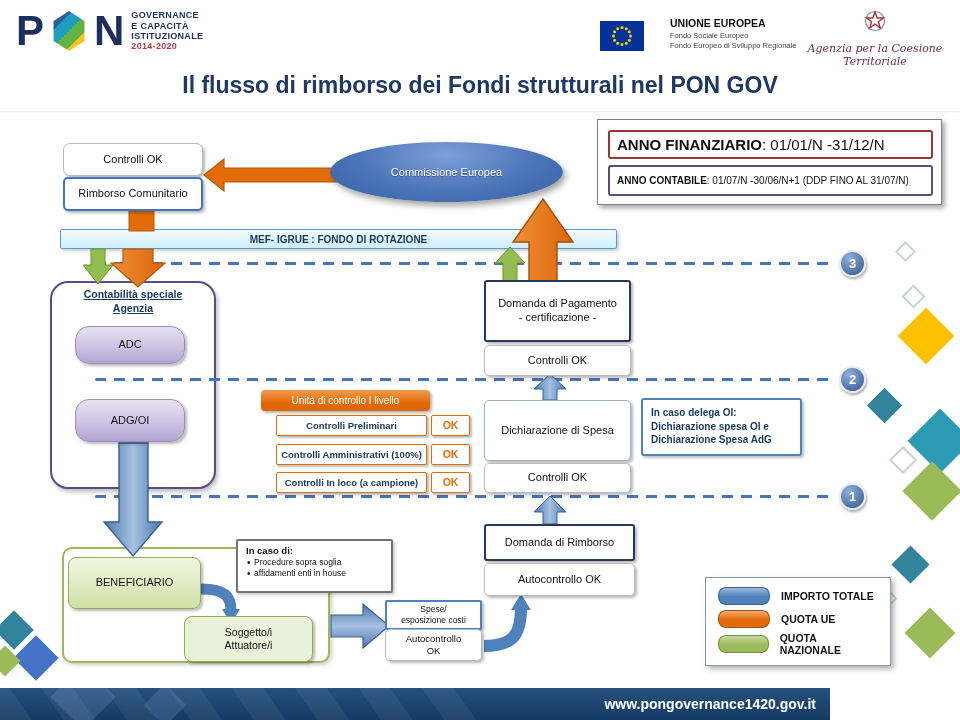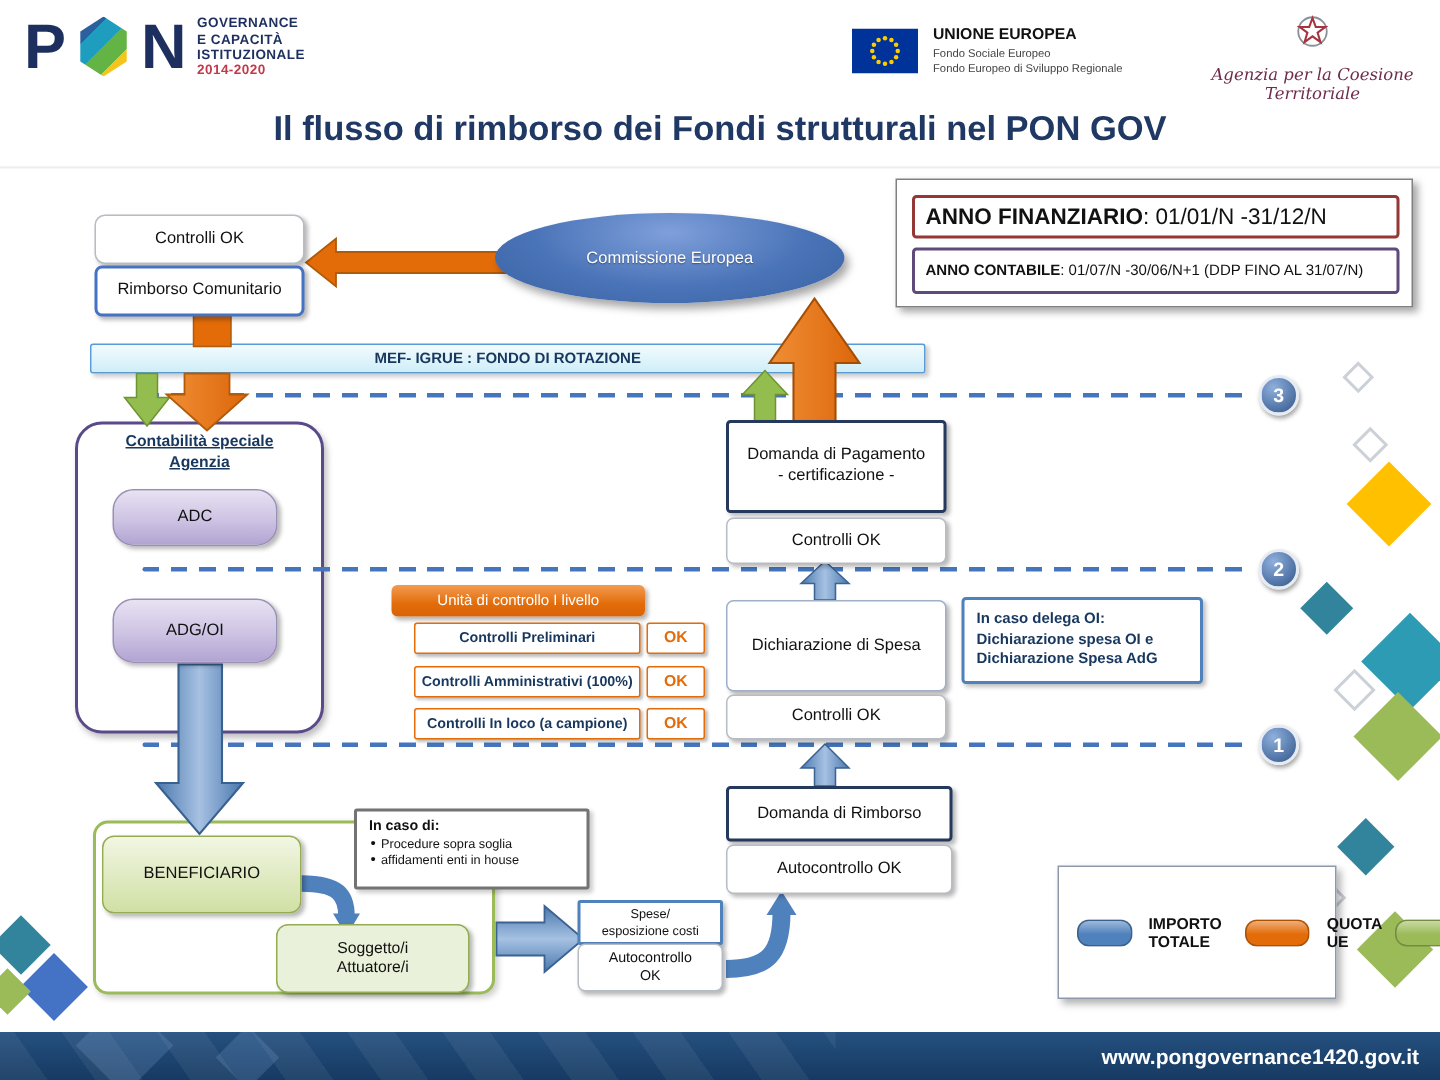--- a/index.html
+++ b/index.html
@@ -61,21 +61,21 @@
 
   .incaso{position:absolute;left:236px;top:539px;width:157px;height:54px;z-index:3;background:#fff;
       border:2px solid #737373;border-radius:2px;padding:4px 8px;font-size:8.5px;line-height:1.3;
       box-shadow:2px 2px 3px rgba(0,0,0,.2)}
   .incaso .t{font-weight:bold;font-size:9.5px}
   .incaso .li{padding-left:8px;position:relative}
   .incaso .li::before{content:"•";position:absolute;left:1px;top:-1px;font-size:10px}
 
   .legend{position:absolute;left:705px;top:577px;width:186px;height:89px;z-index:3;background:#fff;
       border:1px solid #8d99ab;box-shadow:3px 3px 5px rgba(0,0,0,.3);padding:9px 12px;
-      display:flex;justify-content:space-between}
+      display:flex;flex-direction:column;justify-content:space-between}
   .lrow{display:flex;align-items:center;gap:11px}
   .swatch{width:52px;height:18px;border-radius:8px;border:1px solid rgba(0,0,0,.25);position:relative;overflow:hidden}
   .swatch::after{content:"";position:absolute;inset:0;background:linear-gradient(180deg,rgba(255,255,255,.45),rgba(255,255,255,0) 55%)}
   .llabel{font-weight:bold;font-size:10.5px;color:#111}
 
   .infobox{position:absolute;left:597px;top:119px;width:345px;height:86px;z-index:3;background:#fff;
       border:1px solid #808080;box-shadow:3px 3px 5px rgba(0,0,0,.35)}
   .anno{position:absolute;left:10px;width:325px;background:#fff;display:flex;align-items:center;
       padding-left:7px;font-size:15px;border-radius:3px}
   .anno b{margin-right:0}
@@ -83,30 +83,30 @@
   
   .hdr-rule{position:absolute;left:0;top:111px;width:960px;height:2px;z-index:0;
       background:linear-gradient(180deg,#e3e7ec,rgba(255,255,255,0))}
   .logo{position:absolute;left:16px;top:10px;display:flex;align-items:center;gap:7px;z-index:3}
   .logo .ltr{font-size:42px;font-weight:bold;color:#1c2f5e;line-height:1}
   .hex{width:36px;height:40px;display:inline-block;
       clip-path:polygon(50% 0%,93% 25%,93% 75%,50% 100%,7% 75%,7% 25%);
       background:linear-gradient(135deg,#2c5f9e 0 28%,#1f9dbf 28% 50%,#63b345 50% 72%,#f6c51d 72% 100%)}
   .logo-txt{font-size:9px;font-weight:bold;color:#1c2f5e;line-height:1.15;letter-spacing:.3px}
   .logo-years{color:#c23a4a}
-  .eublk{position:absolute;left:568px;top:16px;display:flex;gap:10px;z-index:3;align-items:center}
+  .eublk{position:absolute;left:600px;top:16px;display:flex;gap:26px;z-index:3;align-items:flex-end}
   .eutxt{font-size:7.5px;color:#444;line-height:1.35}
   .eutxt .t{font-size:10.5px;font-weight:bold;color:#111;margin-bottom:1px}
   .agency{position:absolute;left:793px;top:8px;width:164px;text-align:center;z-index:3}
   .agency .scr{font-family:"DejaVu Serif",serif;font-style:italic;font-size:11px;color:#6f2b4b;margin-top:4px}
 
   .ptitle{position:absolute;left:0;top:72px;width:960px;text-align:center;z-index:3;
       font-size:23px;font-weight:bold;color:#1f3864}
 
-  .footer{position:absolute;left:0;top:688px;width:960px;height:32px;z-index:2;
+  .footer{position:absolute;left:0;top:688px;width:830px;height:32px;z-index:2;
       background:linear-gradient(180deg,#25507f 0%,#163a62 100%);overflow:hidden}
   .footer .stripes{position:absolute;left:0;top:0;height:100%;width:58%;
       background:repeating-linear-gradient(55deg,rgba(255,255,255,.06) 0 26px,rgba(255,255,255,0) 26px 52px)}
   .footer .fdm{position:absolute;background:rgba(130,168,215,.22);transform:rotate(45deg)}
   .furl{position:absolute;right:14px;top:0;height:32px;display:flex;align-items:center;
       color:#fff;font-weight:bold;font-size:14px}
 
   svg.arrows{position:absolute;left:0;top:0;z-index:2;pointer-events:none}
 </style>
 </head>

